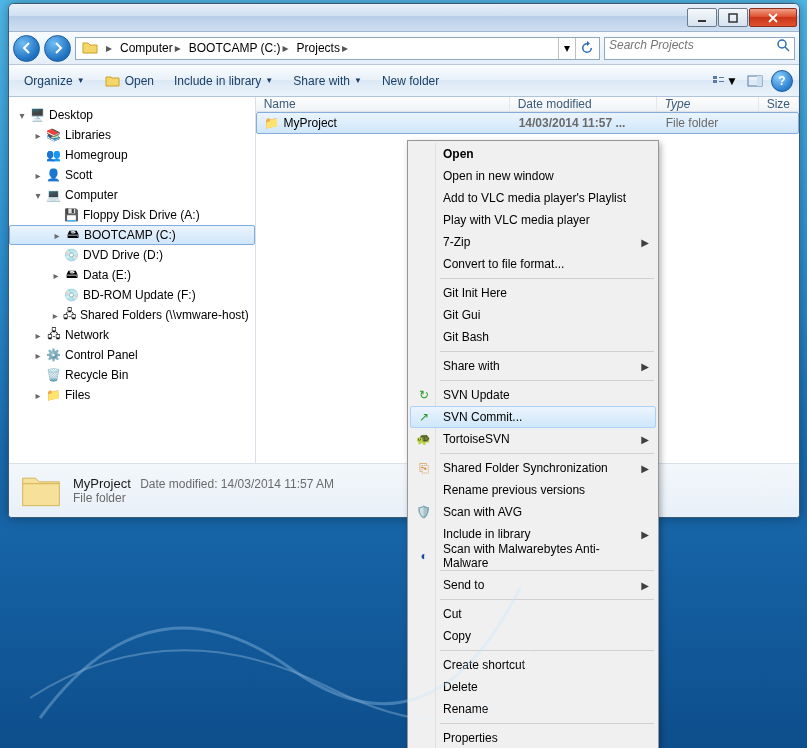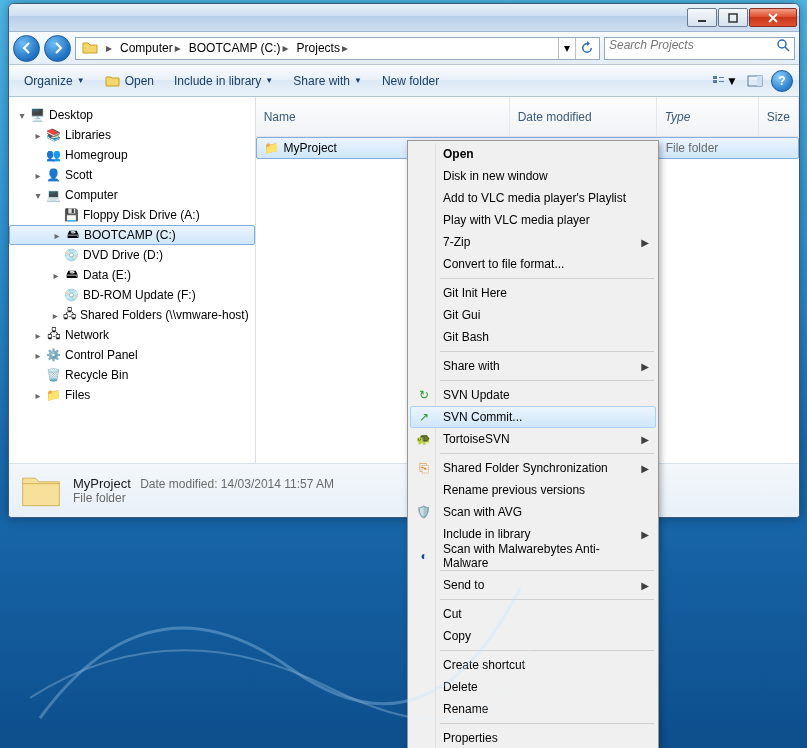--- a/index.html
+++ b/index.html
@@ -40,21 +40,21 @@
 .node { display:flex; align-items:center; height:20px; cursor:pointer; padding-right:6px;}
 .node.selected { background:linear-gradient(180deg,#ebf4fd,#cfe7fb); border:1px solid #84acdd; border-radius:2px; height:20px;}
 .node .exp { width:14px; text-align:center; color:#6a6a6a; font-size:10px;}
 .node .icon { width:18px; text-align:center; }
 .node .lbl { padding-left:2px; }
 .indent1 { padding-left:6px; }
 .indent2 { padding-left:22px; }
 .indent3 { padding-left:40px; }
 
 .content { flex:1; display:flex; flex-direction:column; background:#fff; }
-.cols { height:40px; border-bottom:1px solid #e0e4e8; display:flex; align-items:center; background:linear-gradient(180deg,#fdfdfd,#f0f3f6); }
+.cols { height:15px; border-bottom:1px solid #e0e4e8; display:flex; align-items:center; background:linear-gradient(180deg,#fdfdfd,#f0f3f6); }
 .col { padding:0 8px; color:#3a5a7a; border-right:1px solid #e4e8ec; height:100%; display:flex; align-items:center; cursor:pointer;}
 .col.name { width:254px; }
 .col.date { width:147px; }
 .col.type { width:102px;font-style:italic; }
 .col.size { flex:1; justify-content:flex-end; }
 .list { flex:1; }
 .row { height:22px; display:flex; align-items:center; cursor:pointer; }
 .row.selected { background:linear-gradient(180deg,#ebf4fd,#cfe7fb); border:1px solid #84acdd; border-radius:2px;}
 .row .c { padding:0 8px; display:flex; align-items:center; gap:4px; }
 .row .c.name { width:254px; }
@@ -342,21 +342,21 @@
   </div>
 
 </div>
 
 <div class="ctxmenu">
   <div class="iconcol"></div>
   <div class="mitem bold">
       <span>Open</span>
     </div>
   <div class="mitem">
-      <span>Disk in new window</span>
+      <span>Open in new window</span>
     </div>
   <div class="mitem">
       <span>Add to VLC media player's Playlist</span>
     </div>
   <div class="mitem">
       <span>Play with VLC media player</span>
     </div>
   <div class="mitem">
       <span>7-Zip</span>
       <span class="sub">▶</span>

